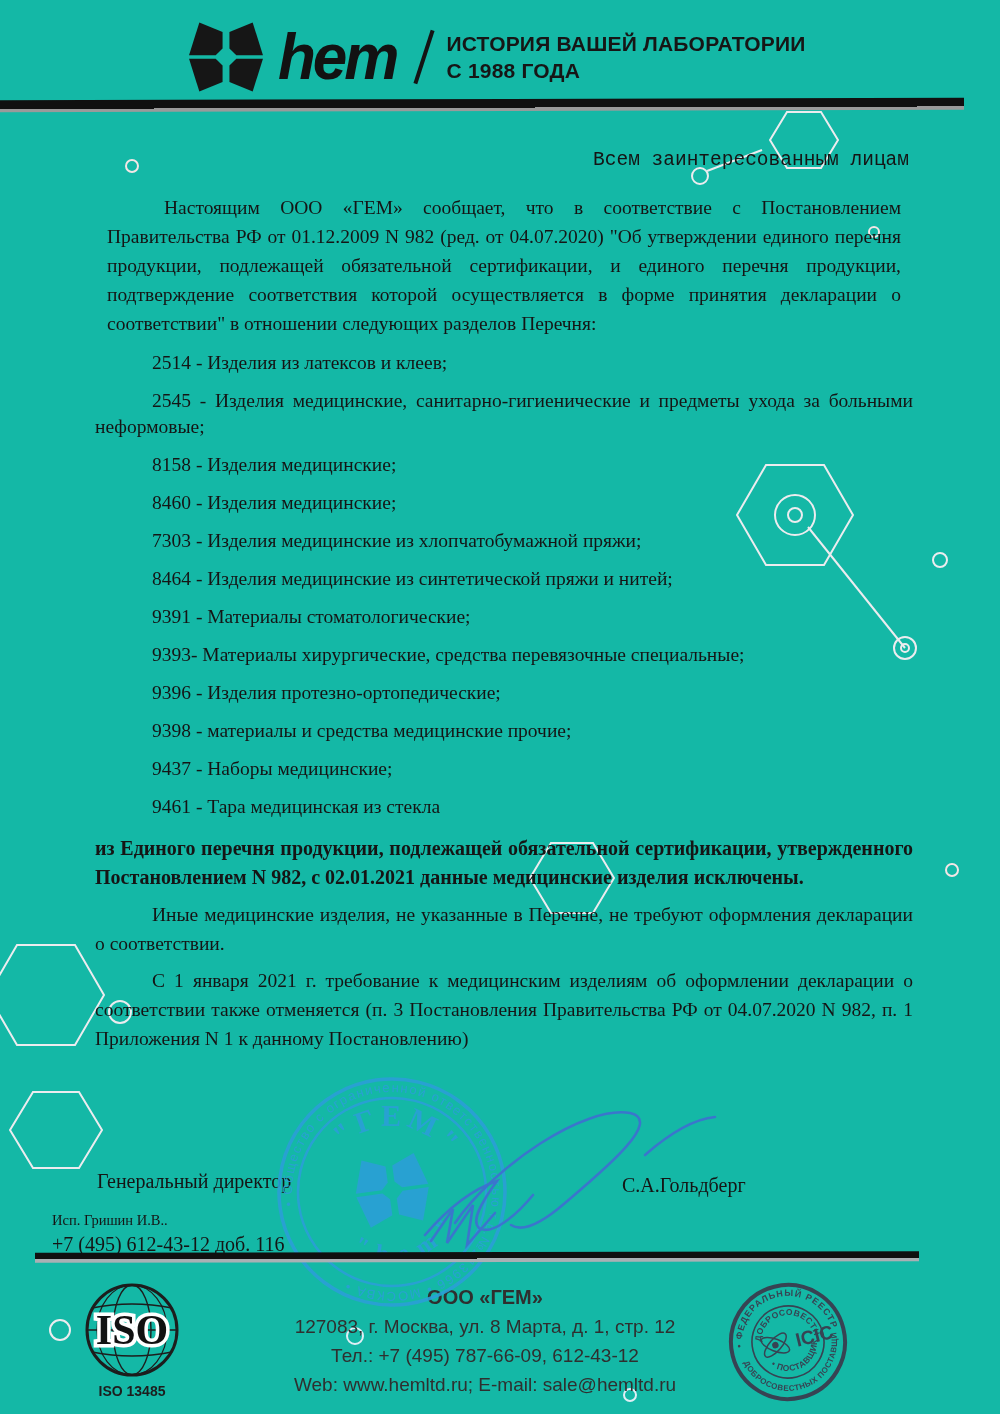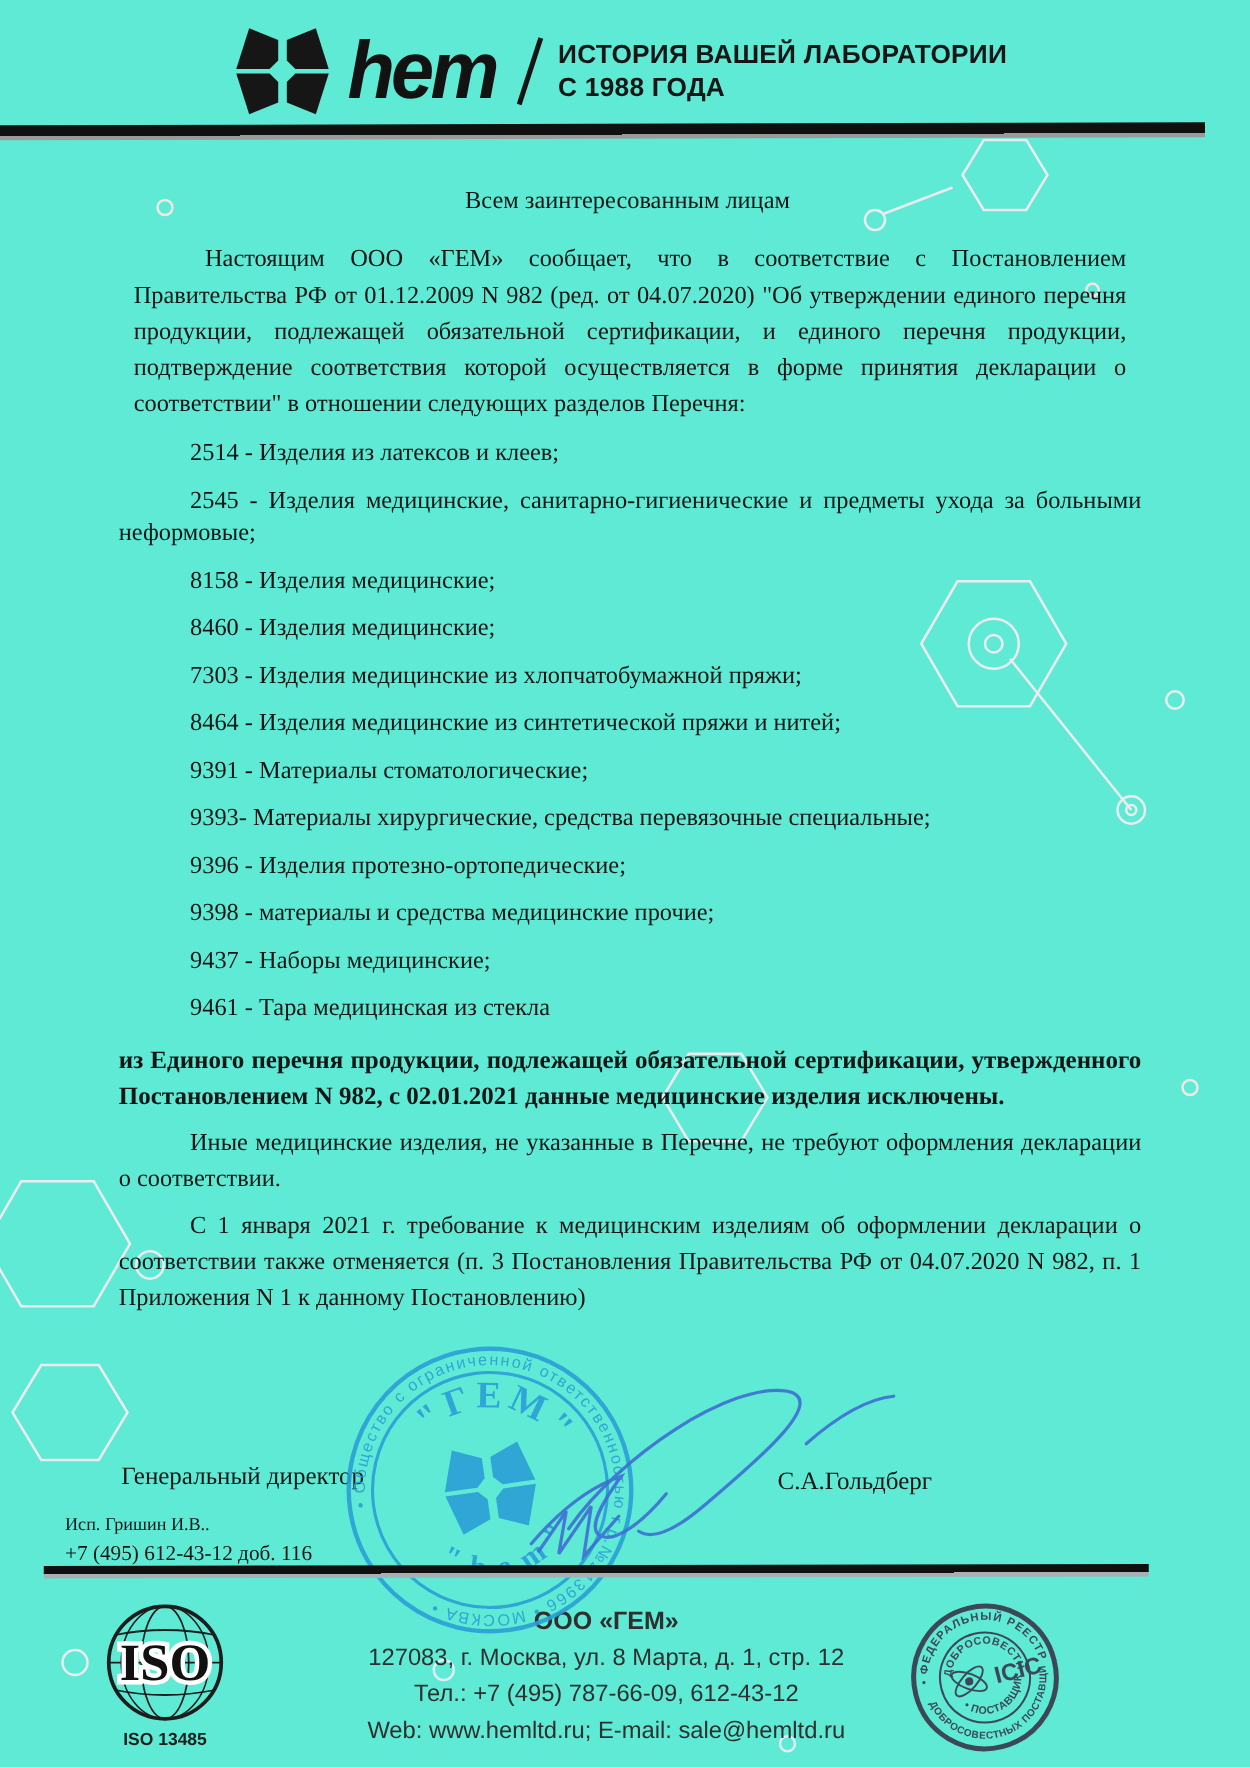--- a/index.html
+++ b/index.html
@@ -1,18 +1,18 @@
 <!DOCTYPE html>
 <html><head>
 <meta charset="utf-8">
 <style>
   html,body { margin:0; padding:0; background:#ffffff; }
   .page {
     position:relative; width:1000px; height:1414px;
-    background:#5eead4; overflow:hidden;
+    background:#14b8a6; overflow:hidden;
     font-family:"Liberation Serif", serif; color:#151515;
   }
   
   .watermark { position:absolute; inset:0; z-index:0; pointer-events:none; }
 
   
   .header { position:absolute; left:178px; top:14px; display:flex; align-items:center; z-index:2; }
   .logo-icon { width:96px; height:86px; flex:0 0 auto; }
   .brand {
     font-family:"Liberation Sans", sans-serif; font-style:italic; font-weight:bold;
@@ -25,30 +25,30 @@
     line-height:1.3; color:#161616; letter-spacing:0.2px;
   }
   .header-bar {
     position:absolute; left:0; top:99px; width:964px; height:12px; z-index:5;
     background:linear-gradient(to bottom, #101010 0 72%, #9a9a9a 72% 100%);
     transform:rotate(-0.15deg);
   }
   
   .content { position:absolute; left:95px; top:122px; width:818px; z-index:2; font-size:19.5px; }
   .ref-line { line-height:26px; }
-  .addressee { text-align:center; margin-top:24px; line-height:29px; padding-right:4px; }
+  .addressee { text-align:right; margin-top:24px; line-height:29px; padding-right:4px;font-family:Liberation Mono, monospace; }
   .para { margin:12px; margin-top:18px; text-align:justify; text-indent:57px; line-height:29px; }
   .item { margin:0; margin-top:12px; text-align:justify; text-indent:57px; line-height:26px; }
   .para-bold { margin:0; margin-top:14px; font-weight:bold; text-align:justify; text-indent:0; line-height:29px; font-size:20px; }
   .para-tail { margin:0; margin-top:8px; text-align:justify; text-indent:57px; line-height:29px; }
 
   .sig-title { position:absolute; left:97px; top:1170px; font-size:20px; z-index:2; }
   .sig-name  { position:absolute; left:622px; top:1174px; font-size:20px; z-index:2; }
   .exec-line1 { position:absolute; left:52px; top:1212px; font-size:14.5px; z-index:2; }
-  .exec-line2 { position:absolute; left:52px; top:1233px; font-size:17px; z-index:2; }
+  .exec-line2 { position:absolute; left:52px; top:1233px; font-size:20px; z-index:2; }
 
   
   .stamp { position:absolute; left:272px; top:1072px; width:240px; height:240px; z-index:3; opacity:0.9; transform:rotate(-8deg); }
   .signature-svg { position:absolute; left:415px; top:1095px; width:310px; height:165px; z-index:6; }
 
   
   .footer-bar {
     position:absolute; left:35px; top:1252px; width:884px; height:10px; z-index:5;
     background:linear-gradient(to bottom, #101010 0 65%, #a9b0b4 65% 100%);
     transform:rotate(-0.1deg);

